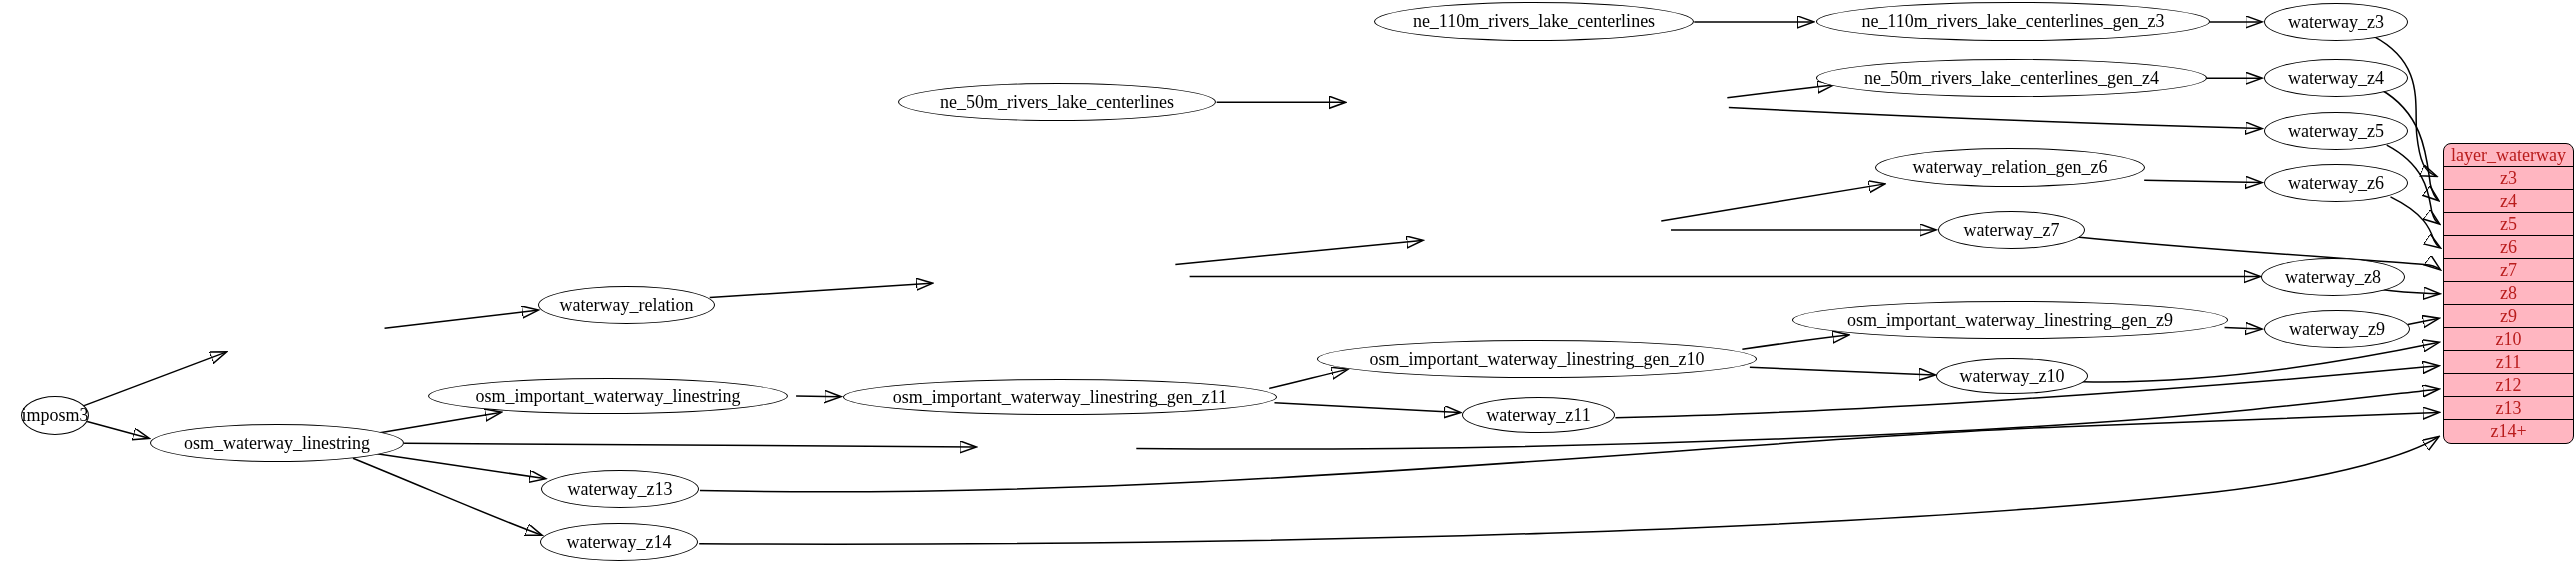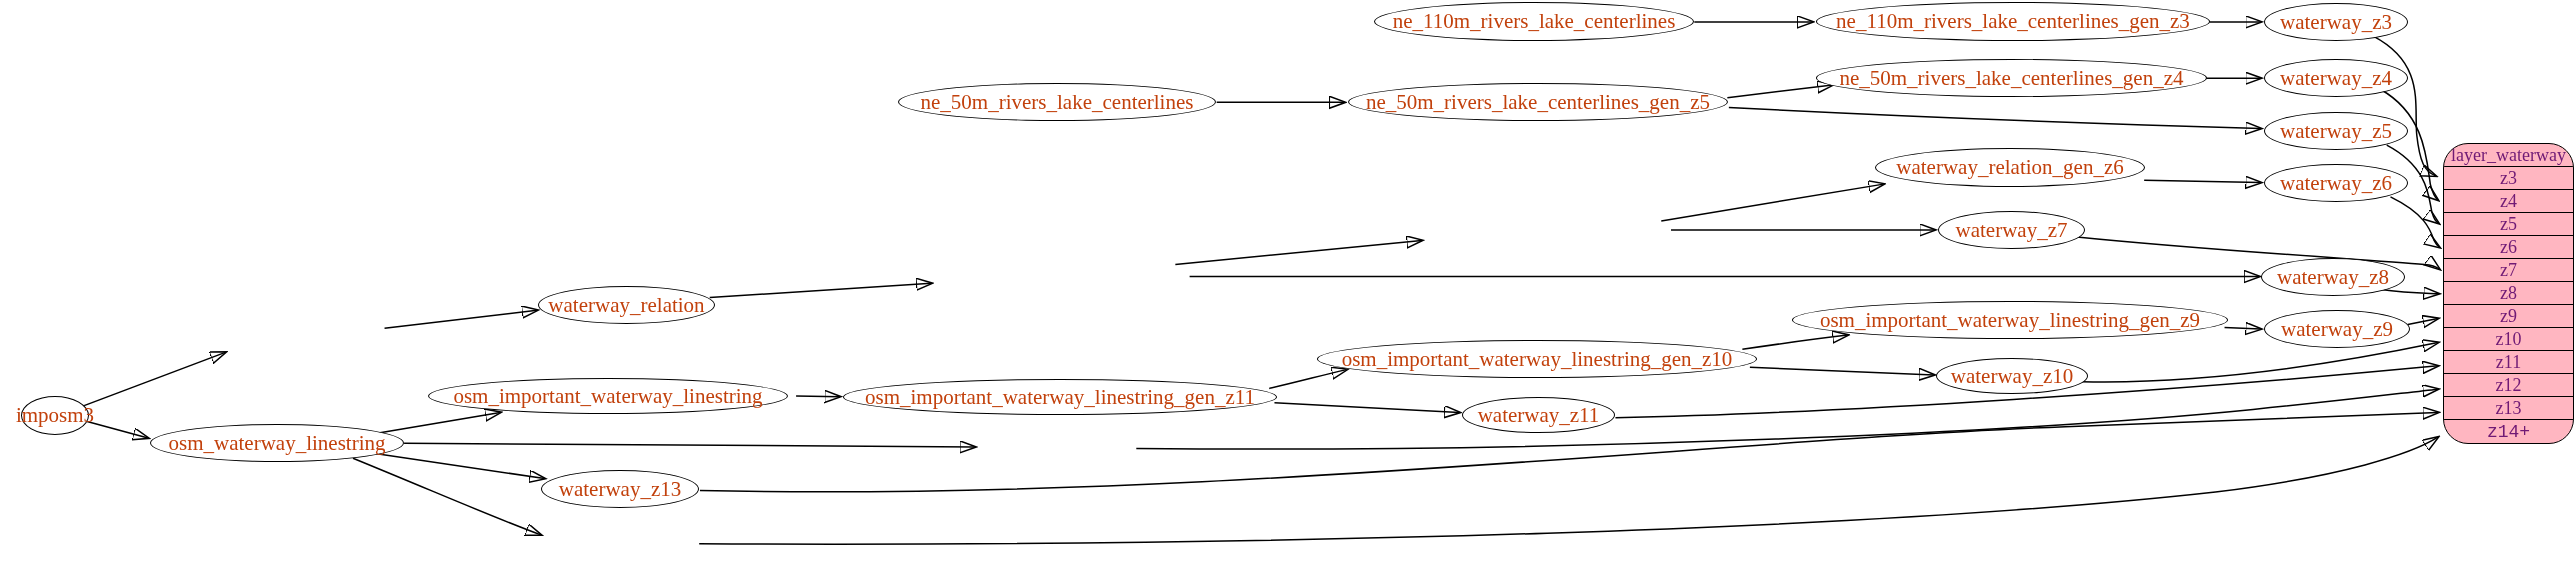--- a/index.html
+++ b/index.html
@@ -17,44 +17,44 @@
     overflow:hidden;
   }
   .edges{position:absolute;left:0;top:0;z-index:1;}
   .edges path{fill:none;stroke:var(--edge);stroke-width:2px;}
   .node{
     position:absolute;z-index:2;
     background:var(--node-fill);
     border:1.5px solid var(--stroke);
     border-radius:50%;
     display:flex;align-items:center;justify-content:center;
-    font-size:21px;color:#c2410c;white-space:nowrap;
+    font-size:18px;color:#000000;white-space:nowrap;
     box-sizing:border-box;
   }
   .etltable{
     position:absolute;z-index:2;
     left:2443px;top:143px;width:131px;
     background:var(--table-fill);
     border:1.5px solid var(--stroke);
-    border-radius:25px;
+    border-radius:8px;
     overflow:hidden;
     box-sizing:border-box;
-    font-size:18px;color:#701a75;
+    font-size:18px;color:#b91c1c;
   }
   .etltable .hdr{
     height:23px;display:flex;align-items:center;justify-content:center;
     border-bottom:1.5px solid var(--stroke);
     box-sizing:border-box;
   }
   .etltable .row{
     height:23px;display:flex;align-items:center;justify-content:center;
     border-bottom:1.5px solid var(--stroke);
     box-sizing:border-box;
   }
-  .etltable .row:last-child{border-bottom:none;font-family:Liberation Mono, monospace;}
+  .etltable .row:last-child{border-bottom:none;}
 </style>
 </head>
 <body>
 
 <div class="stage">
 
   <svg class="edges" width="2576" height="565" viewBox="0 0 3430 752">
     <defs>
       <marker id="arr" markerUnits="userSpaceOnUse" markerWidth="24" markerHeight="18" refX="20" refY="8" orient="auto">
         <path d="M0,0 L22,8 L0,16 Z" fill="#000" stroke="none"></path>
@@ -99,24 +99,24 @@
     <path d="M1513,597 C2100,603 2700,575 3000,545 C3120,533 3200,523 3246,518" marker-end="url(#arr)"></path>
     <path d="M932,653 C1600,668 2300,585 2750,568 C2980,560 3150,553 3246,549" marker-end="url(#arr)"></path>
     <path d="M931,724 C1700,728 2500,705 2950,655 C3120,634 3212,604 3246,582" marker-end="url(#arr)"></path>
   </svg>
 
   <div class="node" style="left:21px;top:396px;width:68px;height:39px">imposm3</div>
   <div class="node" style="left:150px;top:424px;width:254px;height:38px">osm_waterway_linestring</div>
   <div class="node" style="left:538px;top:286px;width:177px;height:38px">waterway_relation</div>
   <div class="node" style="left:428px;top:378px;width:360px;height:36px">osm_important_waterway_linestring</div>
   <div class="node" style="left:541px;top:470px;width:158px;height:38px">waterway_z13</div>
+  <div class="node" style="left:540px;top:523px;width:158px;height:38px">waterway_z14</div>
   <div class="node" style="left:898px;top:83px;width:318px;height:38px">ne_50m_rivers_lake_centerlines</div>
   <div class="node" style="left:843px;top:379px;width:434px;height:36px">osm_important_waterway_linestring_gen_z11</div>
   <div class="node" style="left:1374px;top:2.3px;width:320px;height:39px">ne_110m_rivers_lake_centerlines</div>
-  <div class="node" style="left:1348px;top:83px;width:380px;height:38px">ne_50m_rivers_lake_centerlines_gen_z5</div>
   <div class="node" style="left:1317px;top:340px;width:440px;height:38px">osm_important_waterway_linestring_gen_z10</div>
   <div class="node" style="left:1462px;top:397px;width:153px;height:36px">waterway_z11</div>
   <div class="node" style="left:1816px;top:2.3px;width:394px;height:39px">ne_110m_rivers_lake_centerlines_gen_z3</div>
   <div class="node" style="left:1816px;top:59px;width:391px;height:38px">ne_50m_rivers_lake_centerlines_gen_z4</div>
   <div class="node" style="left:1875px;top:148px;width:270px;height:39px">waterway_relation_gen_z6</div>
   <div class="node" style="left:1938px;top:211px;width:147px;height:38px">waterway_z7</div>
   <div class="node" style="left:1792px;top:301px;width:436px;height:38px">osm_important_waterway_linestring_gen_z9</div>
   <div class="node" style="left:1936px;top:358px;width:152px;height:36px">waterway_z10</div>
   <div class="node" style="left:2264px;top:3px;width:144px;height:38px">waterway_z3</div>
   <div class="node" style="left:2264px;top:59px;width:144px;height:38px">waterway_z4</div>

